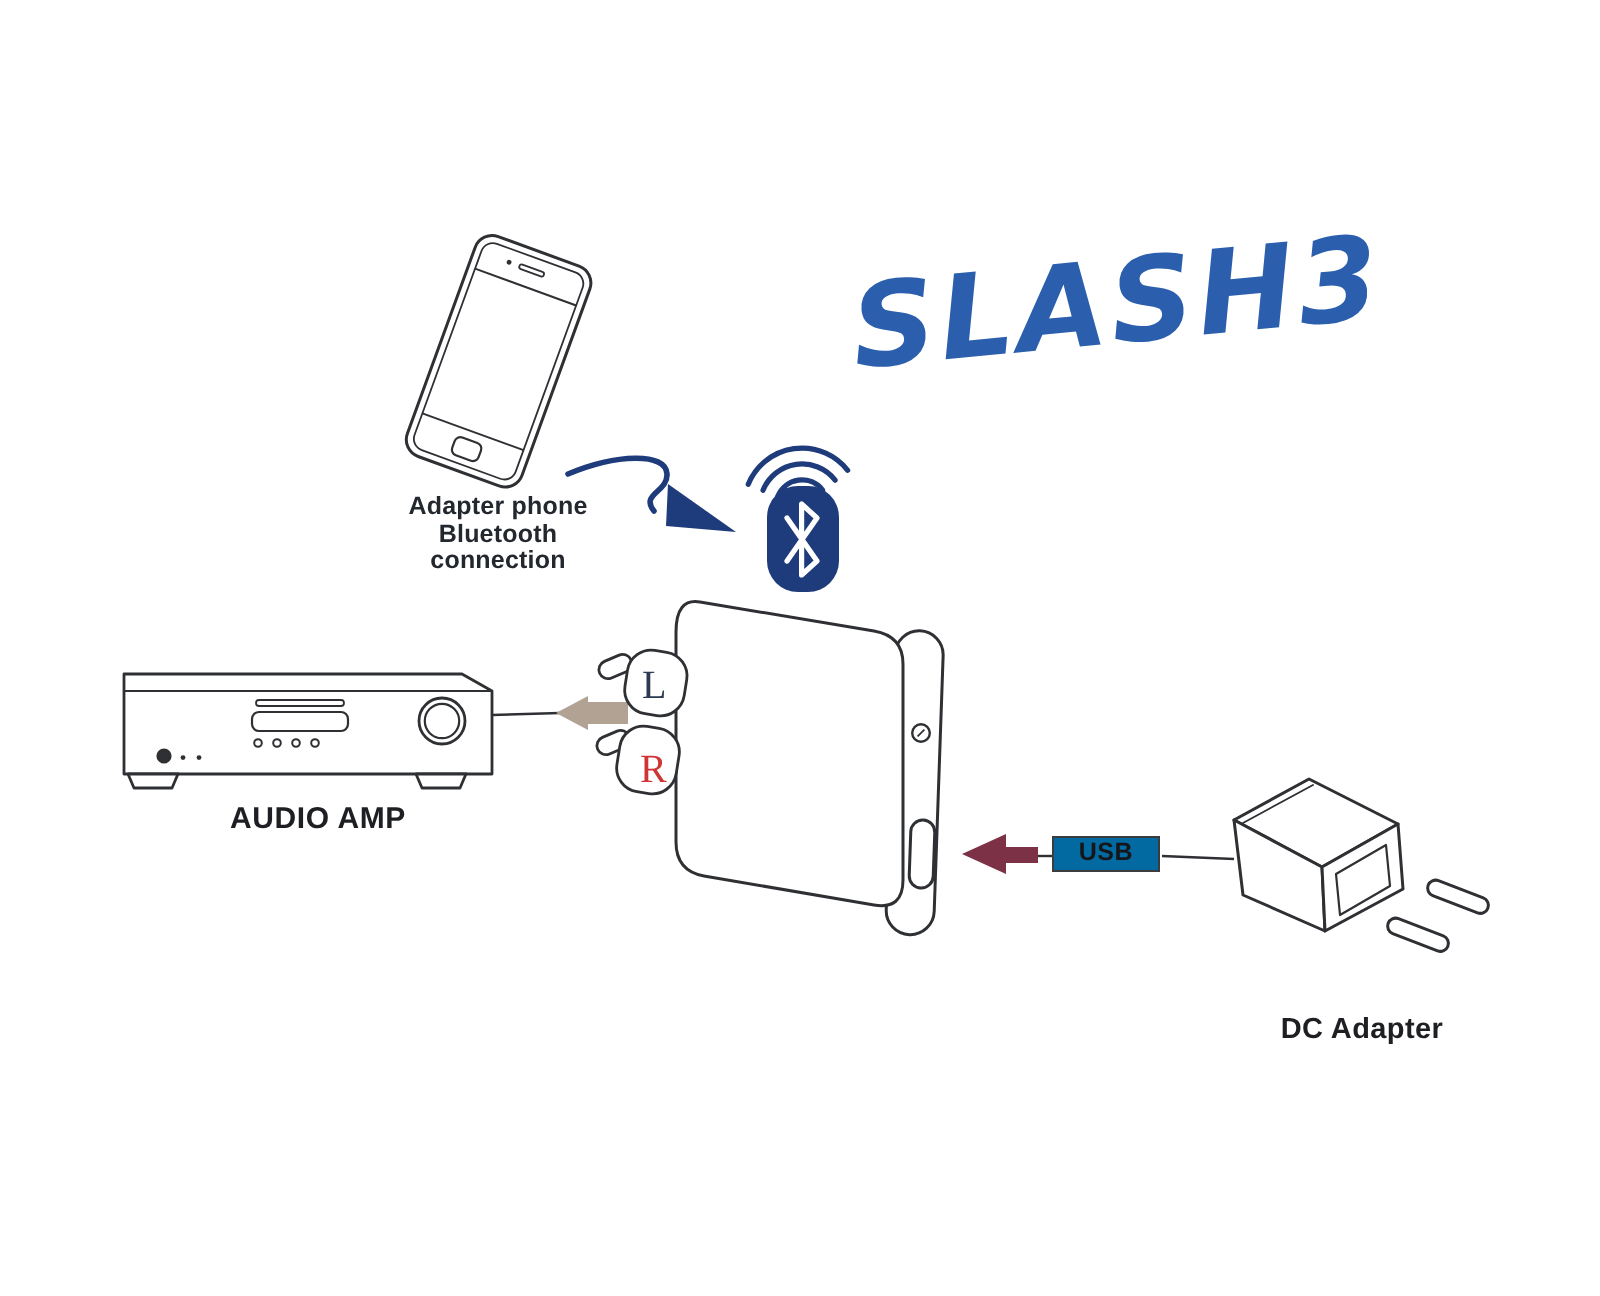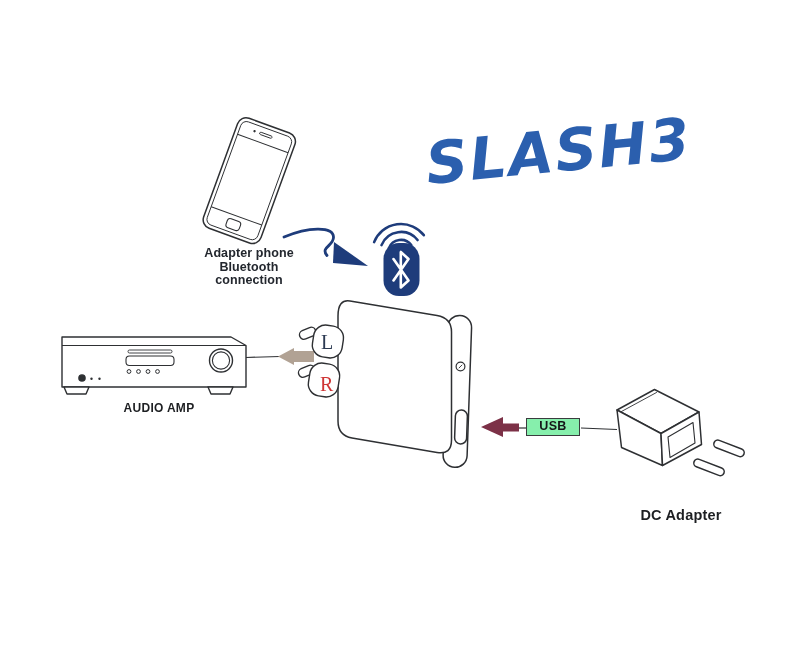--- a/index.html
+++ b/index.html
@@ -8,29 +8,29 @@
     font-family:"Liberation Sans",sans-serif;
   }
   .stage svg{position:absolute;left:0;top:0;}
   .overlay{position:absolute;}
   .phone-caption{
     left:191px;top:247px;width:116px;text-align:center;
     font-size:12.5px;line-height:13.5px;color:#23272e;font-weight:bold;letter-spacing:.1px;
   }
   .amp-label{
     left:99px;top:401px;width:120px;text-align:center;
-    font-size:12px;font-weight:bold;color:#1d1f22;letter-spacing:.3px;
+    font-size:15px;font-weight:bold;color:#1d1f22;letter-spacing:.3px;
   }
   .adapter-label{
     left:621px;top:483px;width:120px;text-align:center;
     font-size:14.5px;font-weight:bold;color:#1d1f22;letter-spacing:.2px;margin-top:24px;
   }
   .usb-box{
     left:526px;top:418px;width:54px;height:18px;
-    border:1.6px solid #3a3c3e;background:#86efac;box-sizing:border-box;
+    border:1.6px solid #3a3c3e;background:#0369a1;box-sizing:border-box;
     font-size:12.5px;font-weight:bold;color:#151619;text-align:center;line-height:15px;letter-spacing:.3px;
   }
   .brand-text{
     font-family:"DejaVu Sans",sans-serif;font-style:italic;font-weight:bold;
     letter-spacing:2px;
   }
   .rca-letter{font-family:"Liberation Serif",serif;font-size:20px;}
 </style>
 </head>
 <body>

